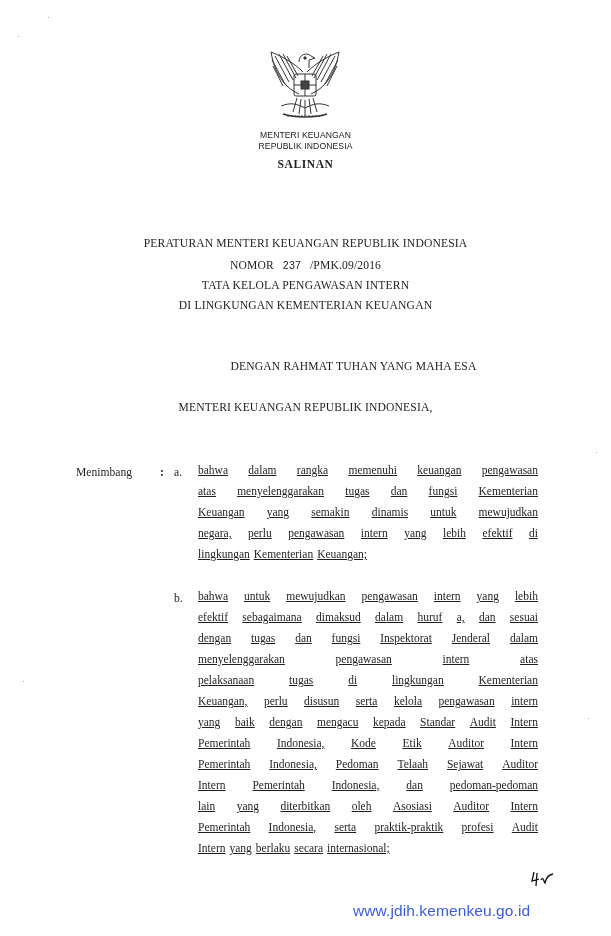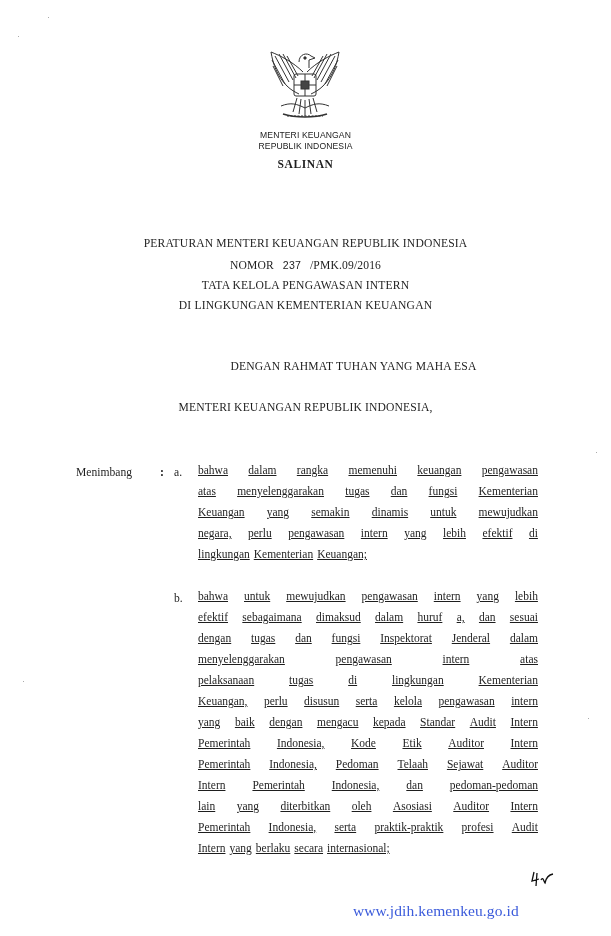--- a/index.html
+++ b/index.html
@@ -36,21 +36,21 @@
     .item-body { position: absolute; left: 198px; width: 340px; text-decoration: underline; }
     .line {
       font-family: "Liberation Serif", serif; font-size: 11.5px; height: 21px; line-height: 21px;
       text-align: justify; text-align-last: justify; white-space: nowrap; overflow: hidden;
       display: flex; justify-content: space-between;
     }
     .line.last { justify-content: flex-start; }
     .line.last span { margin-right: 4px; }
     .signature { position: absolute; left: 530px; top: 868px; width: 26px; height: 20px; }
     .footer-link {
-      position: absolute; left: 353px; top: 902px; font-family: Liberation Serif, serif;
+      position: absolute; left: 353px; top: 902px; font-family: Liberation Sans, sans-serif;
       font-size: 15.5px; color: #3b5bdb; letter-spacing: 0.1px;
     }
     .speck { position: absolute; width: 1px; height: 1px; background: #aaa; }
   </style>
 </head>
 <body>
 
 <div class="emblem">
   <svg width="84" height="86" viewBox="0 0 84 86">
     <g fill="none" stroke="#333" stroke-width="1">

